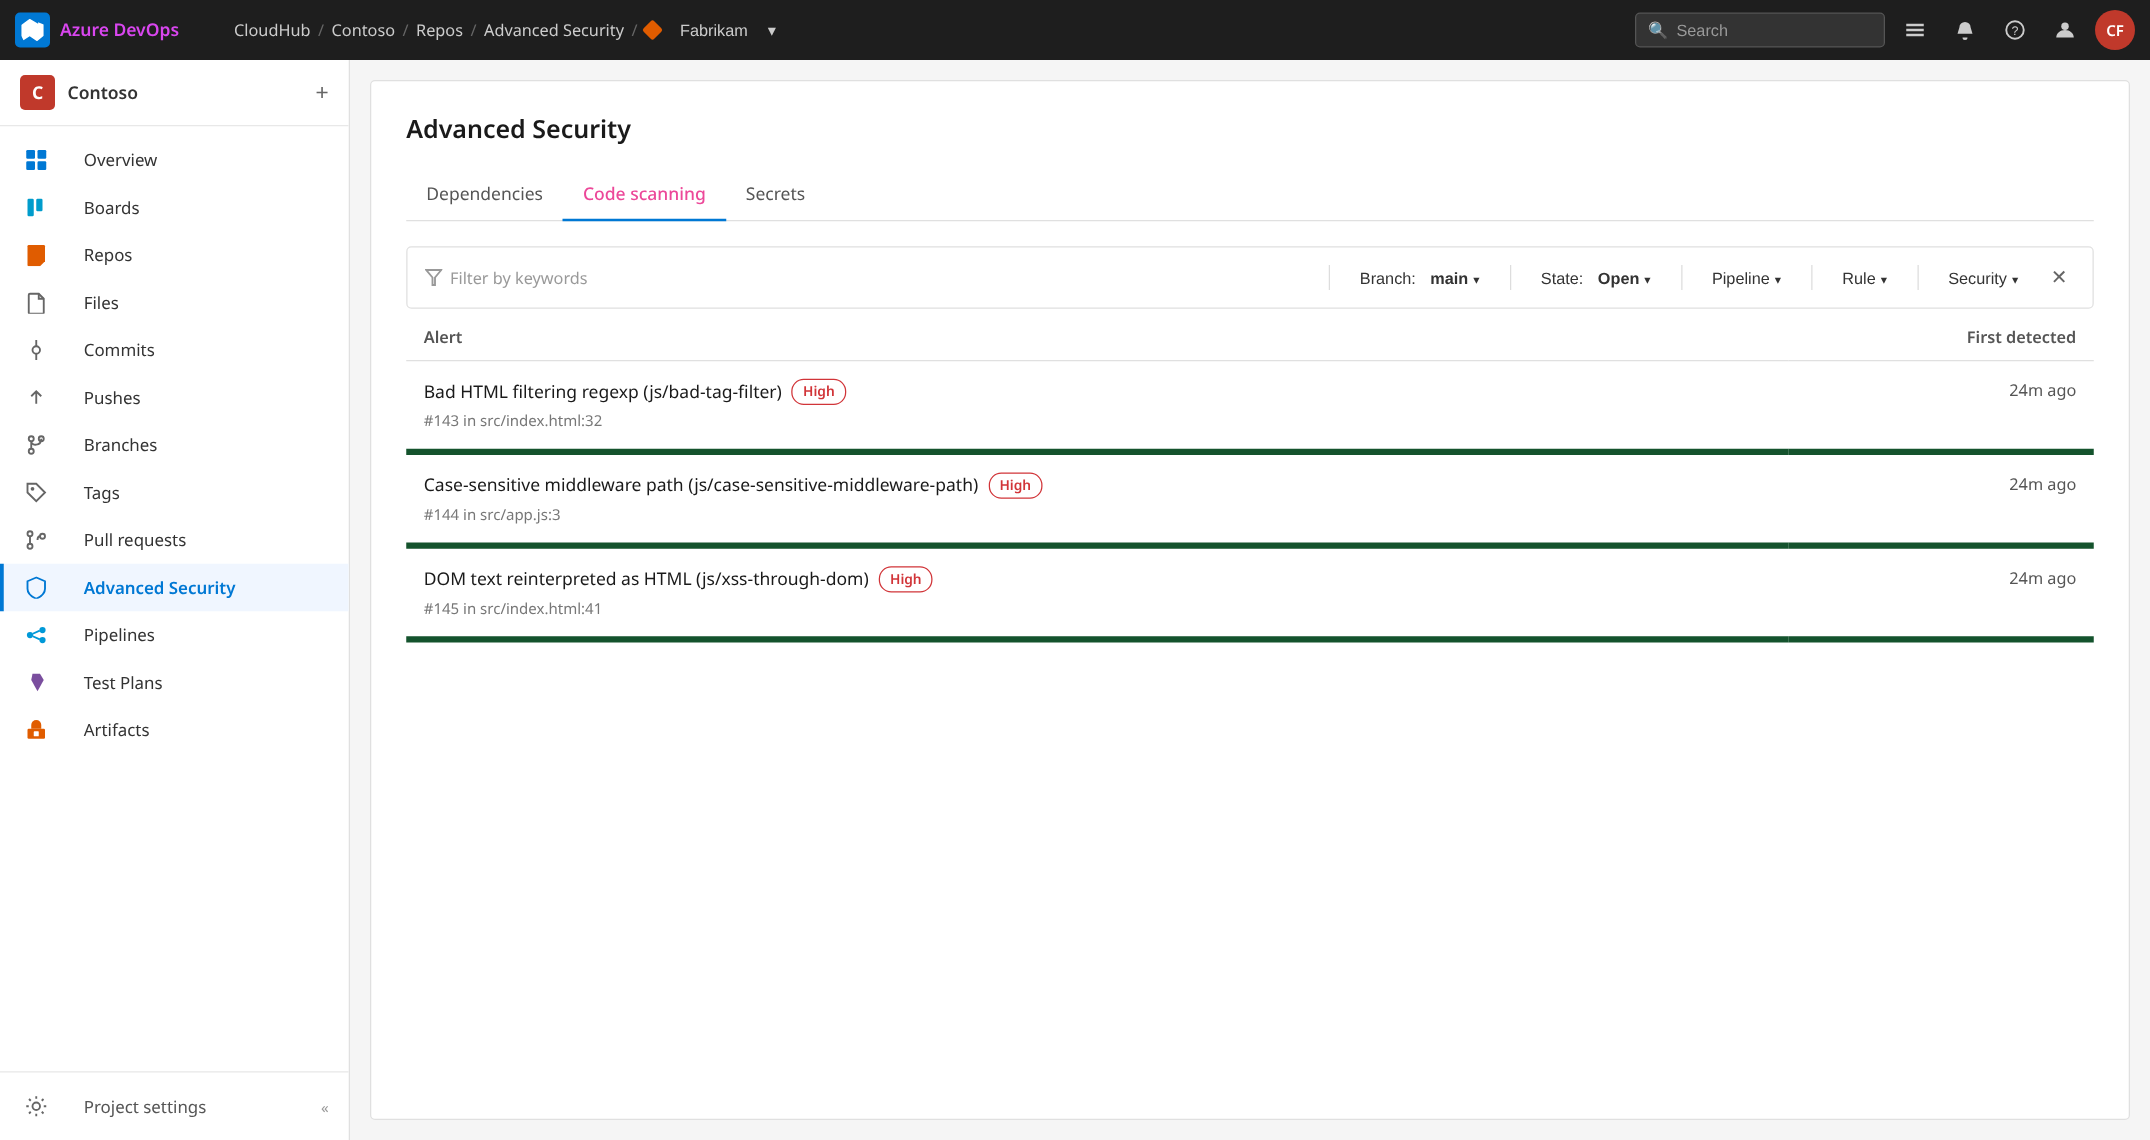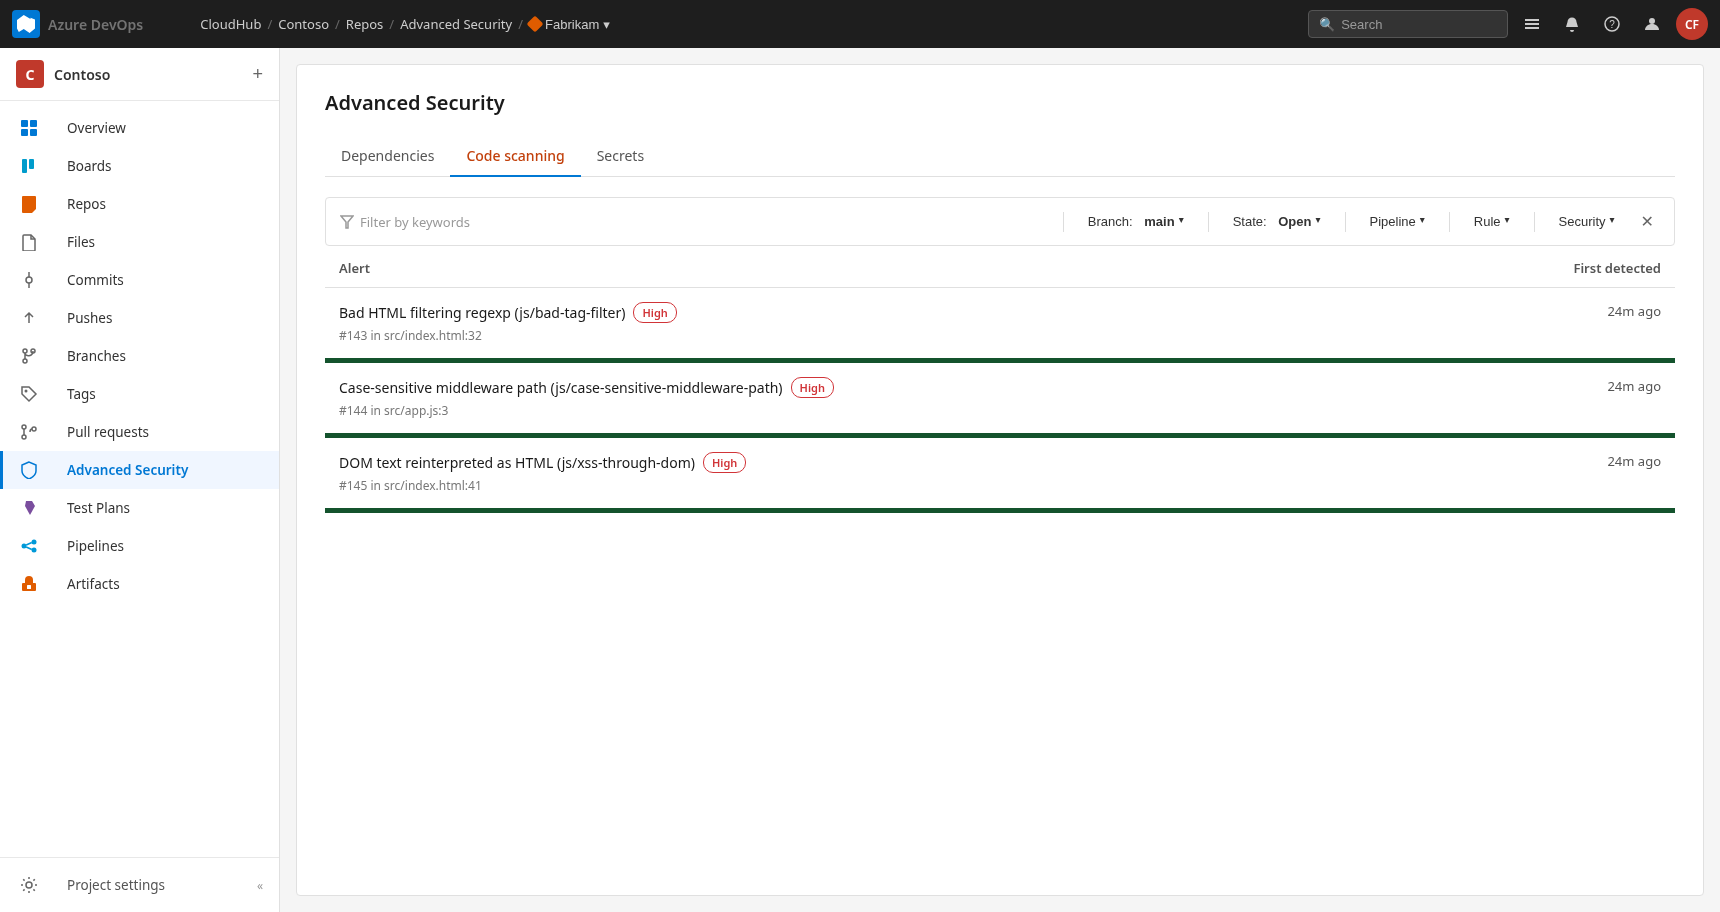--- a/index.html
+++ b/index.html
@@ -17,45 +17,45 @@
     }
     .topnav-logo {
       width: 28px; height: 28px;
       background: #0078d4;
       border-radius: 4px;
       display: flex; align-items: center; justify-content: center;
       flex-shrink: 0;
     }
     .topnav-logo svg { width: 18px; height: 18px; }
     .topnav-brand {
-      color: #737373;
+      color: #d946ef;
       font-size: 14px;
       font-weight: 600;
-      margin-right: 15px;
+      margin-right: 2px;
       white-space: nowrap;
     }
     .topnav-breadcrumb {
       display: flex;
       align-items: center;
       gap: 6px;
       color: #ccc;
       font-size: 13px;
       margin-left: 34px;
     }
     .topnav-breadcrumb span { color: #ccc; }
     .topnav-breadcrumb .sep { color: #666; }
     .topnav-breadcrumb .repo-diamond {
       width: 12px; height: 12px;
       background: #e05c00;
       transform: rotate(45deg);
       display: inline-block;
       border-radius: 2px;
     }
     .topnav-breadcrumb .branch-btn {
-      display: flex; align-items: center; gap: 4px;
+      display: flex; align-items: center; gap: 16px;
       background: none; border: none; color: #ccc; cursor: pointer; font-size: 13px;
     }
     .topnav-right {
       margin-left: auto;
       display: flex;
       align-items: center;
       gap: 8px;
     }
     .search-box {
       display: flex;
@@ -194,21 +194,21 @@
     .tab {
       padding: 10px 16px;
       cursor: pointer;
       font-size: 14px;
       color: #555;
       border-bottom: 2px solid transparent;
       margin-bottom: -1px;
       white-space: nowrap;
     }
     .tab.active {
-      color: #c2410c;
+      color: #ec4899;
       border-bottom-color: #0078d4;
       font-weight: 500;
     }
 
     
     .filter-bar {
       display: flex;
       align-items: center;
       padding: 10px 14px;
       border: 1px solid #e0e0e0;
@@ -216,21 +216,21 @@
       background: #fff;
       margin-bottom: 3px;
       gap: 8px;
     }
     .filter-keyword {
       display: flex; align-items: center; gap: 6px;
       flex: 1; color: #999; font-size: 13px;
     }
     .filter-divider { width: 1px; height: 20px; background: #ddd; margin: 0 8px; }
     .filter-btn {
-      display: flex; align-items: flex-start; gap: 4px;
+      display: flex; align-items: flex-end; gap: 4px;
       background: none; border: none; cursor: pointer;
       font-size: 13px; color: #333; white-space: nowrap;
       padding: 4px 8px; border-radius: 3px;
     }
     .filter-btn .bold { font-weight: 700; }
     .filter-close {
       background: none; border: none; cursor: pointer;
       color: #666; font-size: 16px; margin-left: 4px;
       padding: 4px 6px; border-radius: 3px;
     }
@@ -476,39 +476,39 @@
       <div class="nav-item active">
         <span class="nav-icon icon-security">
           <svg width="18" height="18" viewBox="0 0 18 18" fill="none" stroke="currentColor" stroke-width="1.5">
               <path d="M9 1L2 4v6c0 4 3.5 6.5 7 8 3.5-1.5 7-4 7-8V4L9 1z"></path>
             </svg>
         </span>
         <span>Advanced Security</span>
       </div>
 
       <div class="nav-item">
-        <span class="nav-icon icon-testplans">
-          <svg width="18" height="18" viewBox="0 0 18 18" fill="currentColor">
-              <path d="M6 2h6l3 5-5 9-5-9z"></path>
-            </svg>
-        </span>
-        <span>Test Plans</span>
-      </div>
-
-      <div class="nav-item">
         <span class="nav-icon icon-pipelines">
           <svg width="18" height="18" viewBox="0 0 18 18" fill="currentColor">
               <circle cx="4" cy="9" r="2.5"></circle>
               <circle cx="14" cy="5" r="2.5"></circle>
               <circle cx="14" cy="13" r="2.5"></circle>
               <line x1="6.2" y1="8" x2="11.8" y2="5.5" stroke="currentColor" stroke-width="1.5"></line>
               <line x1="6.2" y1="10" x2="11.8" y2="12.5" stroke="currentColor" stroke-width="1.5"></line>
             </svg>
         </span>
         <span>Pipelines</span>
+      </div>
+
+      <div class="nav-item">
+        <span class="nav-icon icon-testplans">
+          <svg width="18" height="18" viewBox="0 0 18 18" fill="currentColor">
+              <path d="M6 2h6l3 5-5 9-5-9z"></path>
+            </svg>
+        </span>
+        <span>Test Plans</span>
       </div>
 
       <div class="nav-item">
         <span class="nav-icon icon-artifacts">
           <svg width="18" height="18" viewBox="0 0 18 18" fill="currentColor">
               <rect x="2" y="8" width="14" height="8" rx="1"></rect>
               <path d="M5 8V5a4 4 0 018 0v3"></path>
               <rect x="7" y="10" width="4" height="4" rx="0.5" fill="white"></rect>
             </svg>
         </span>

